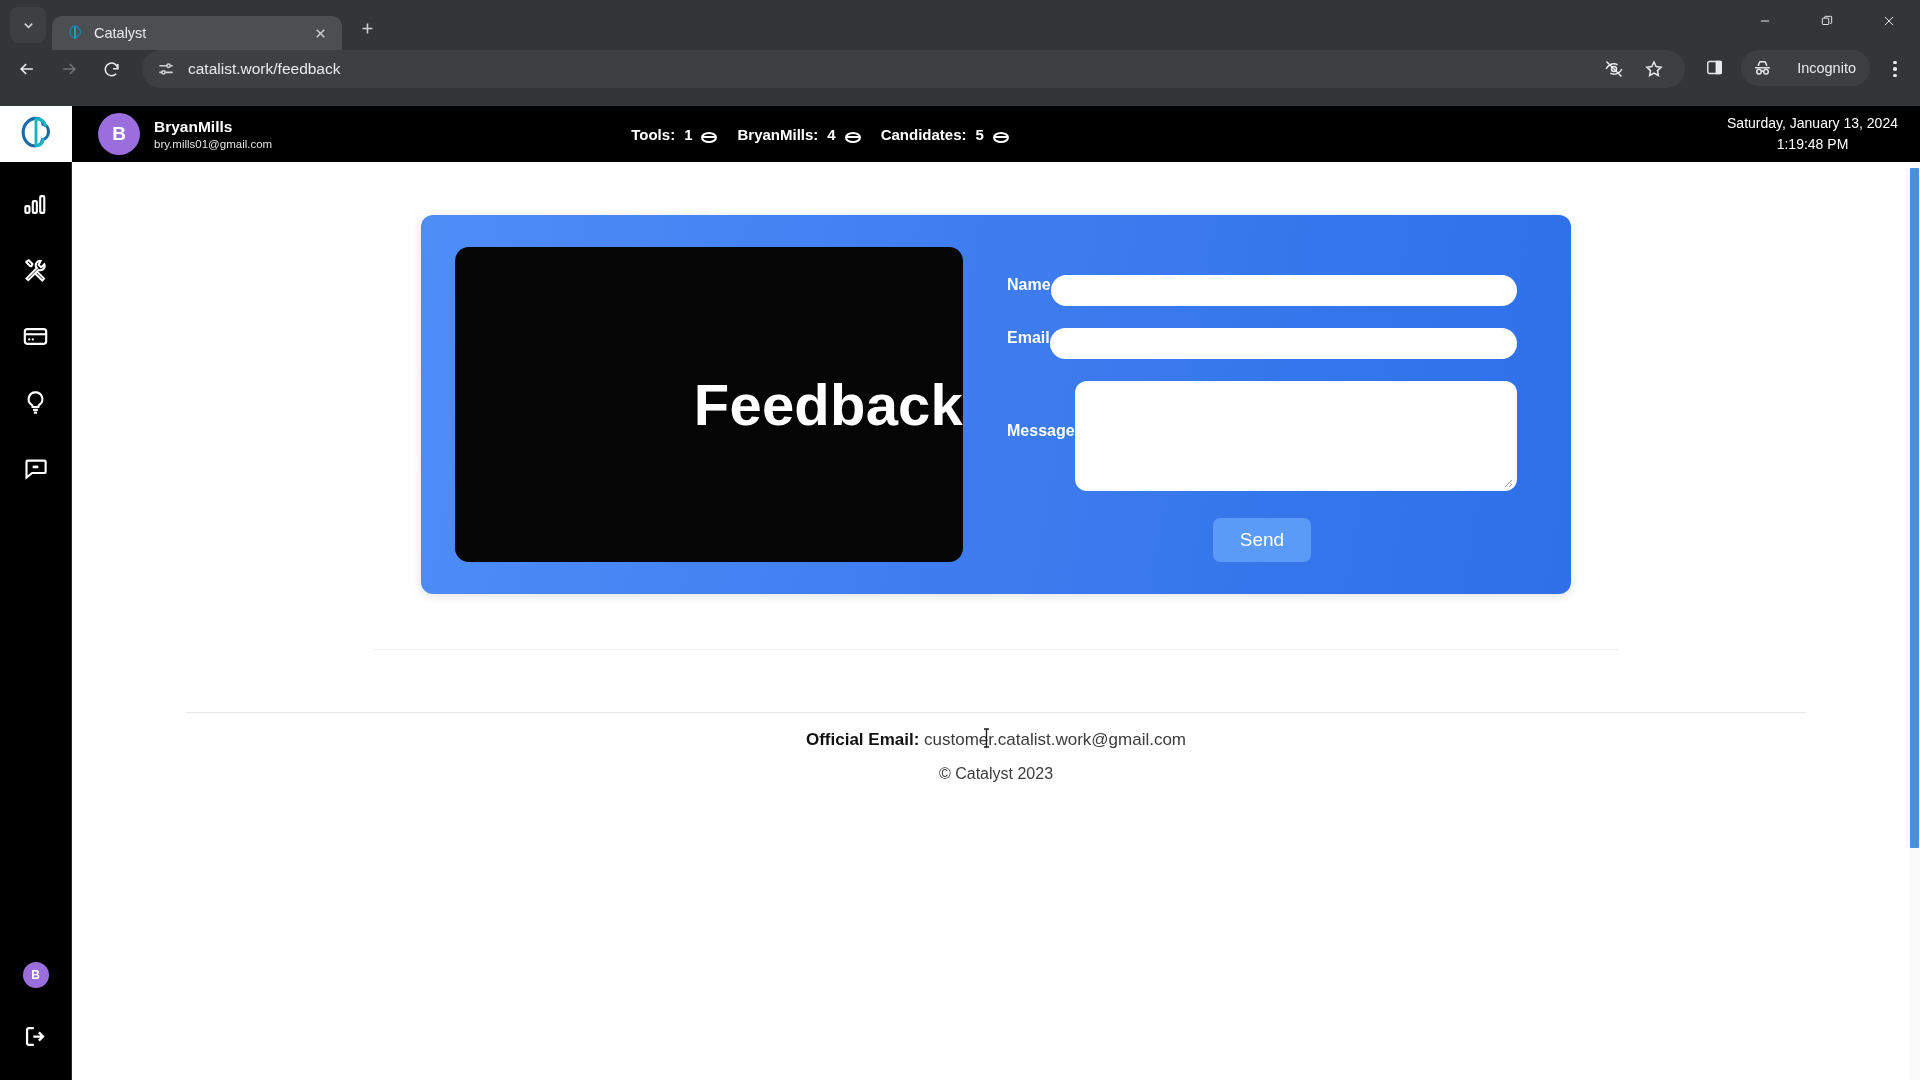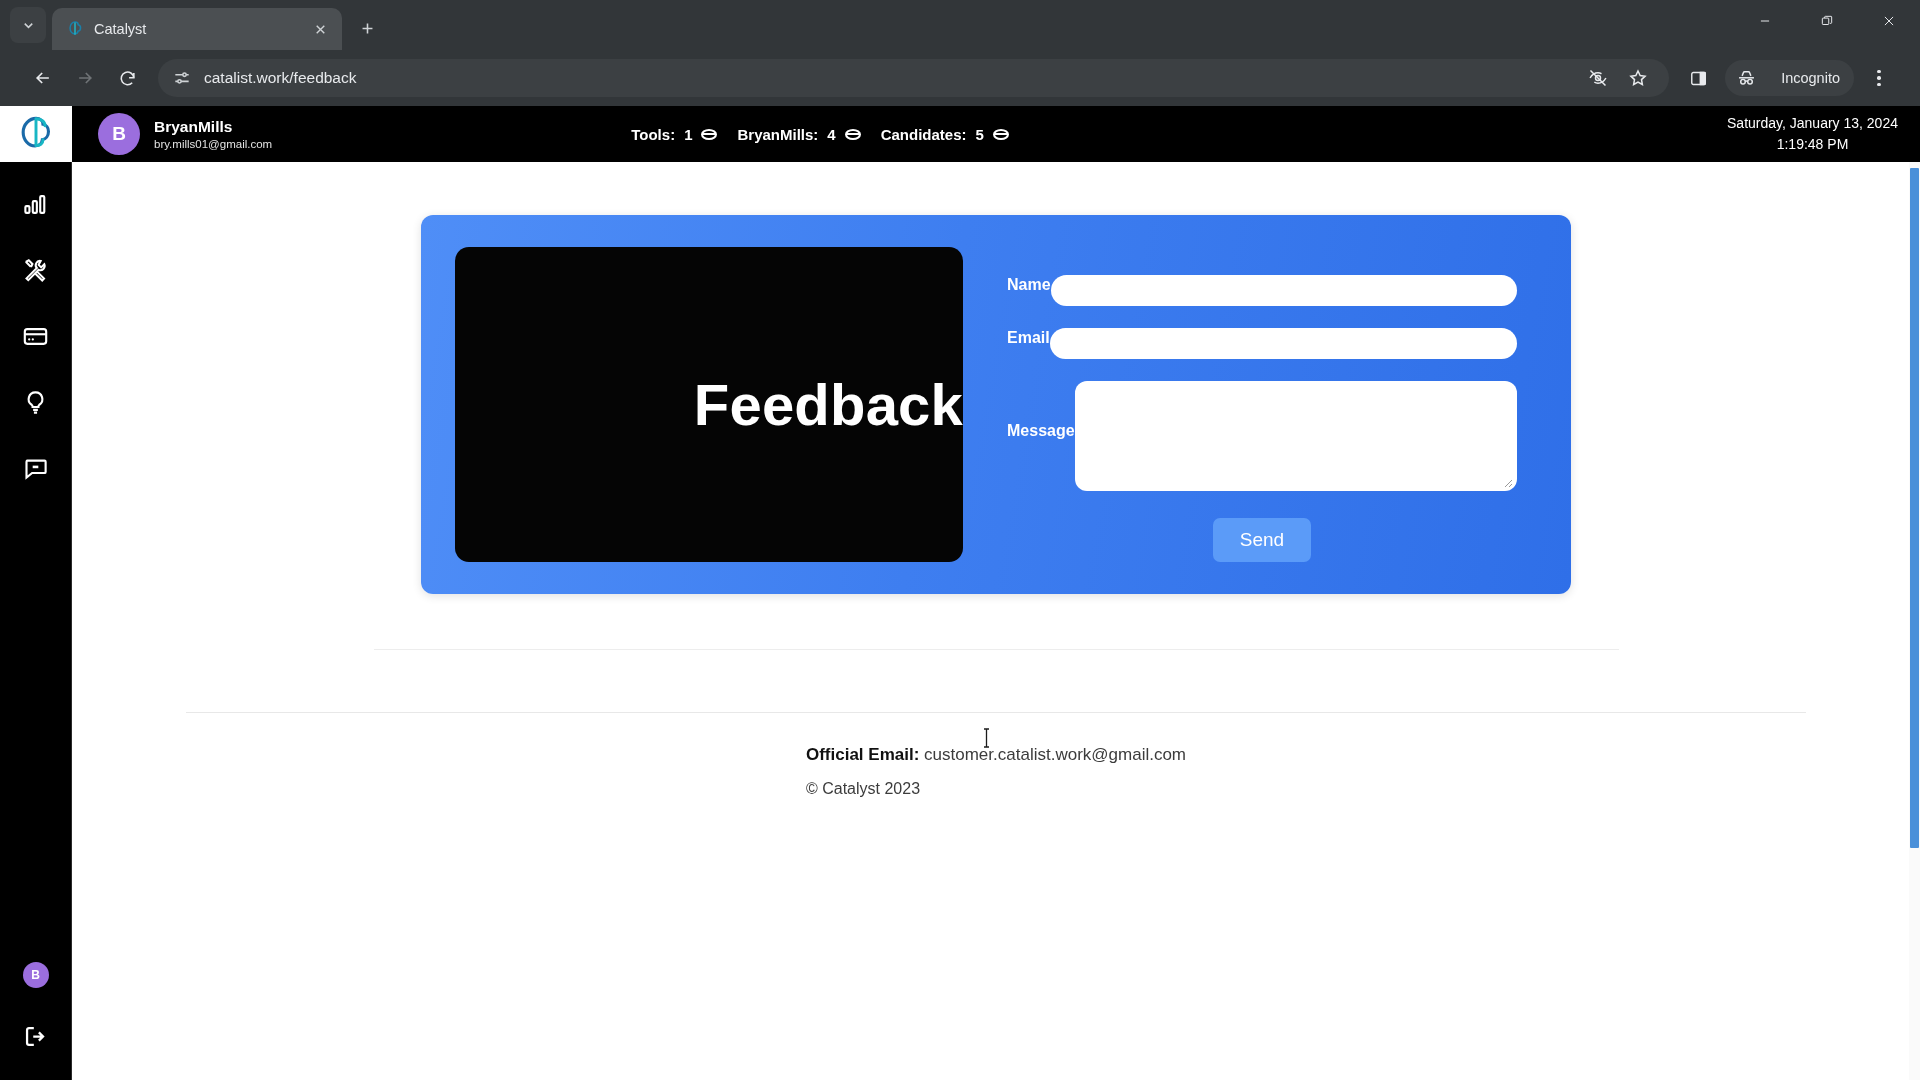--- a/index.html
+++ b/index.html
@@ -17,21 +17,21 @@
     height: 50px; background: #323639;
     display: flex; align-items: flex-end; position: relative; flex: 0 0 50px;
   }
   .tab-list-btn {
     width: 36px; height: 36px; margin: 0 6px 7px 10px;
     background: #3c4043; border-radius: 8px;
     display: flex; align-items: center; justify-content: center;
     color: #cfd3d6;
   }
   .tab {
-    height: 42px; width: 290px;
+    height: 34px; width: 290px;
     background: #4b4f52; border-radius: 10px 10px 0 0;
     display: flex; align-items: center; padding: 0 10px 0 14px; gap: 10px;
     position: relative;
   }
   .tab-favicon { width: 18px; height: 18px; flex: 0 0 18px; }
   .tab-title {
     flex: 1; color: #e8eaed; font-size: 14.5px;
     white-space: nowrap; overflow: hidden; text-overflow: ellipsis;
   }
   .tab-close {
@@ -46,21 +46,21 @@
   }
   .win-controls { margin-left: auto; display: flex; height: 50px; align-items: flex-start; }
   .win-btn {
     width: 62px; height: 42px;
     display: flex; align-items: center; justify-content: center;
     color: #e8eaed;
   }
 
   .toolbar {
     height: 56px; background: #323639; flex: 0 0 56px;
-    display: flex; align-items: center; padding: 0 24px; gap: 4px;
+    display: flex; align-items: flex-start; padding: 0 8px; gap: 4px;
   }
   .nav-btn {
     width: 38px; height: 38px; border-radius: 50%;
     display: flex; align-items: center; justify-content: center;
     color: #e8eaed;
   }
   .nav-btn.disabled { color: #6f7376; }
   .omnibox {
     flex: 1; height: 38px; margin: 0 8px;
     background: #3c4043; border-radius: 20px;
@@ -121,21 +121,21 @@
   .user-avatar {
     width: 42px; height: 42px; border-radius: 50%;
     background: #9b6ede; color: #fff;
     display: flex; align-items: center; justify-content: center;
     font-size: 19px; font-weight: 600;
   }
   .user-name { font-size: 15.5px; font-weight: 700; line-height: 1.25; }
   .user-email { font-size: 11.5px; color: #e2e2e2; line-height: 1.25; }
 
   .stats { margin: 0 auto; display: flex; align-items: center; gap: 20px; }
-  .stat { display: flex; align-items: center; gap: 9px; font-size: 15px; font-weight: 600; }
+  .stat { display: flex; align-items: flex-end; gap: 9px; font-size: 15px; font-weight: 600; }
   .coin {
     width: 16px; height: 11px; border-radius: 50%;
     border: 2px solid #fff; position: relative;
   }
   .coin::after {
     content: ""; position: absolute; left: 0px; right: 0px; top: 2.2px;
     height: 2px; background: #fff;
   }
 
   .datetime { margin-left: auto; text-align: center; font-size: 14px; line-height: 1.5; }
@@ -192,21 +192,21 @@
     font-family: "Liberation Sans", sans-serif; font-size: 19px;
     cursor: pointer;
   }
 
   .divider-top {
     width: 1245px; height: 1px; background: #ededed; margin-top: 55px;
   }
   .divider-bottom {
     width: 1620px; height: 1px; background: #e8e8e8; margin-top: 62px;
   }
-  .footer { margin-top: 32px; color: #3c3c3c; }
+  .footer { text-align: center; margin-top: 17px; color: #3c3c3c; }
   .footer-email-line { font-size: 17px; }
   .footer-email-line b { font-weight: 700; color: #111; }
   .footer-copy { font-size: 16px; margin-top: 15px; color: #3c3c3c; }
 
   
   .vscroll {
     position: absolute; right: 0; top: 0; width: 11px; height: 100%;
     background: #fafafa;
   }
   .vscroll-thumb {

